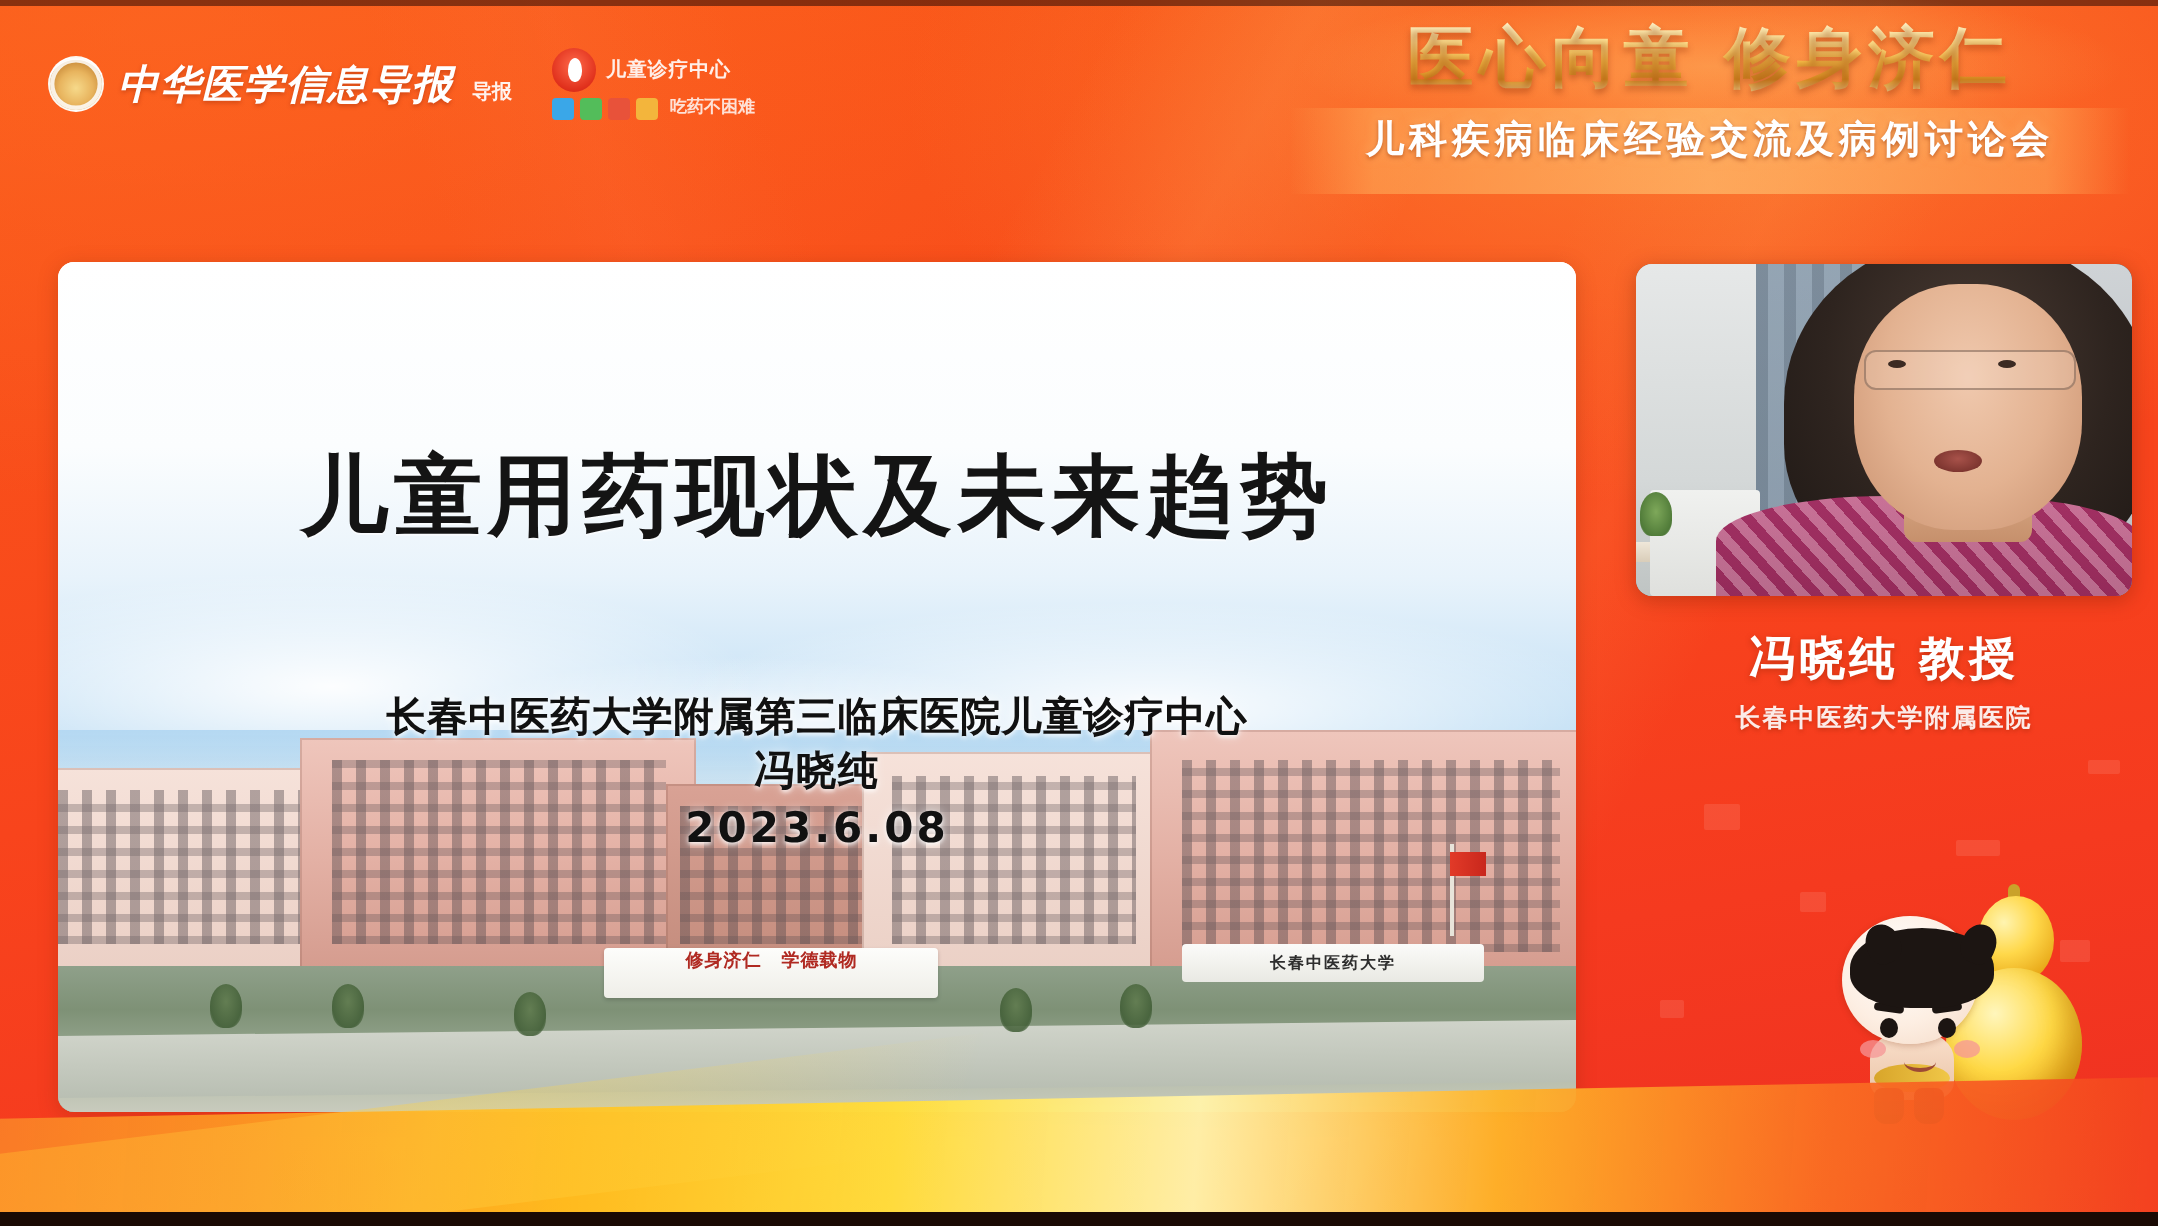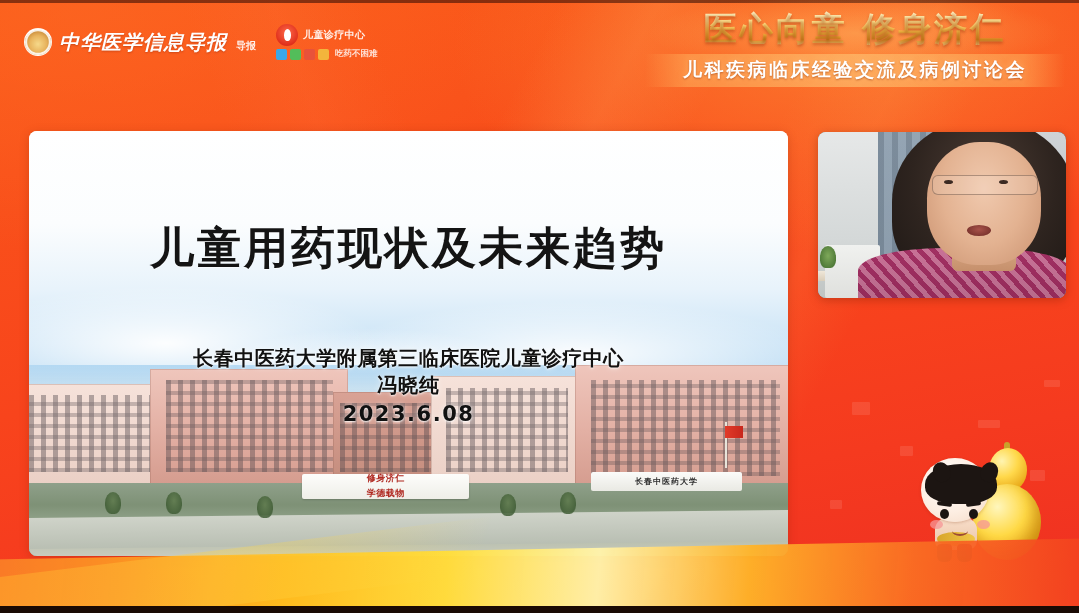--- a/index.html
+++ b/index.html
@@ -174,21 +174,21 @@
     -webkit-background-clip: text;
     background-clip: text;
     color: transparent;
     text-shadow: 0 2px 3px rgba(120,35,0,0.35);
     white-space: nowrap;
     line-height: 1.15;
   }
   .banner-sub-wrap {
     position: relative;
     margin-top: 6px;
-    padding: 3px 0 4px;
+    padding: 3px 0 14px;
     background: linear-gradient(90deg,
       rgba(255,160,70,0) 0%,
       rgba(255,176,92,0.55) 10%,
       rgba(255,190,110,0.70) 50%,
       rgba(255,176,92,0.55) 90%,
       rgba(255,160,70,0) 100%);
   }
   .banner-sub {
     font-size: 19px;
     font-weight: 700;
@@ -265,23 +265,22 @@
     background: linear-gradient(180deg, #cfd3c9 0%, #b9bfb3 100%);
     transform: rotate(-0.6deg);
   }
   .sign-wall {
     position: absolute;
     left: 36%; bottom: 30%;
     width: 22%; height: 13%;
     background: linear-gradient(180deg, #fdfdfb 0%, #efeee8 100%);
     border-radius: 2px;
     box-shadow: 0 1px 2px rgba(0,0,0,0.18);
-    display: flex; align-items: center; justify-content: center;
+    display: flex; justify-content: center;
     gap: 6%;
-    flex-direction: column;
   }
   .sign-wall span {
     color: #b02a22;
     font-size: 9px;
     font-weight: 700;
     letter-spacing: 0.5px;
     font-family: "DejaVu Serif", "Liberation Serif", serif;
     white-space: nowrap;
   }
   .bld-sign {
@@ -681,20 +680,24 @@
     <div class="cam-hair"></div>
     <div class="cam-body"></div>
     <div class="cam-neck"></div>
     <div class="cam-face"></div>
     <div class="cam-glass"></div>
     <div class="cam-eye l"></div>
     <div class="cam-eye r"></div>
     <div class="cam-mouth"></div>
   </div>
 
+  <div class="speaker">
+    <div class="speaker-name">冯晓纯 教授</div>
+    <div class="speaker-org">长春中医药大学附属医院</div>
+  </div>
 
   <div class="mascot">
     <div class="gourd">
       <div class="gourd-stem"></div>
       <div class="gourd-top"></div>
       <div class="gourd-bot"></div>
     </div>
     <div class="m-body"></div>
     <div class="m-leaf"></div>
     <div class="m-boot l"></div>

